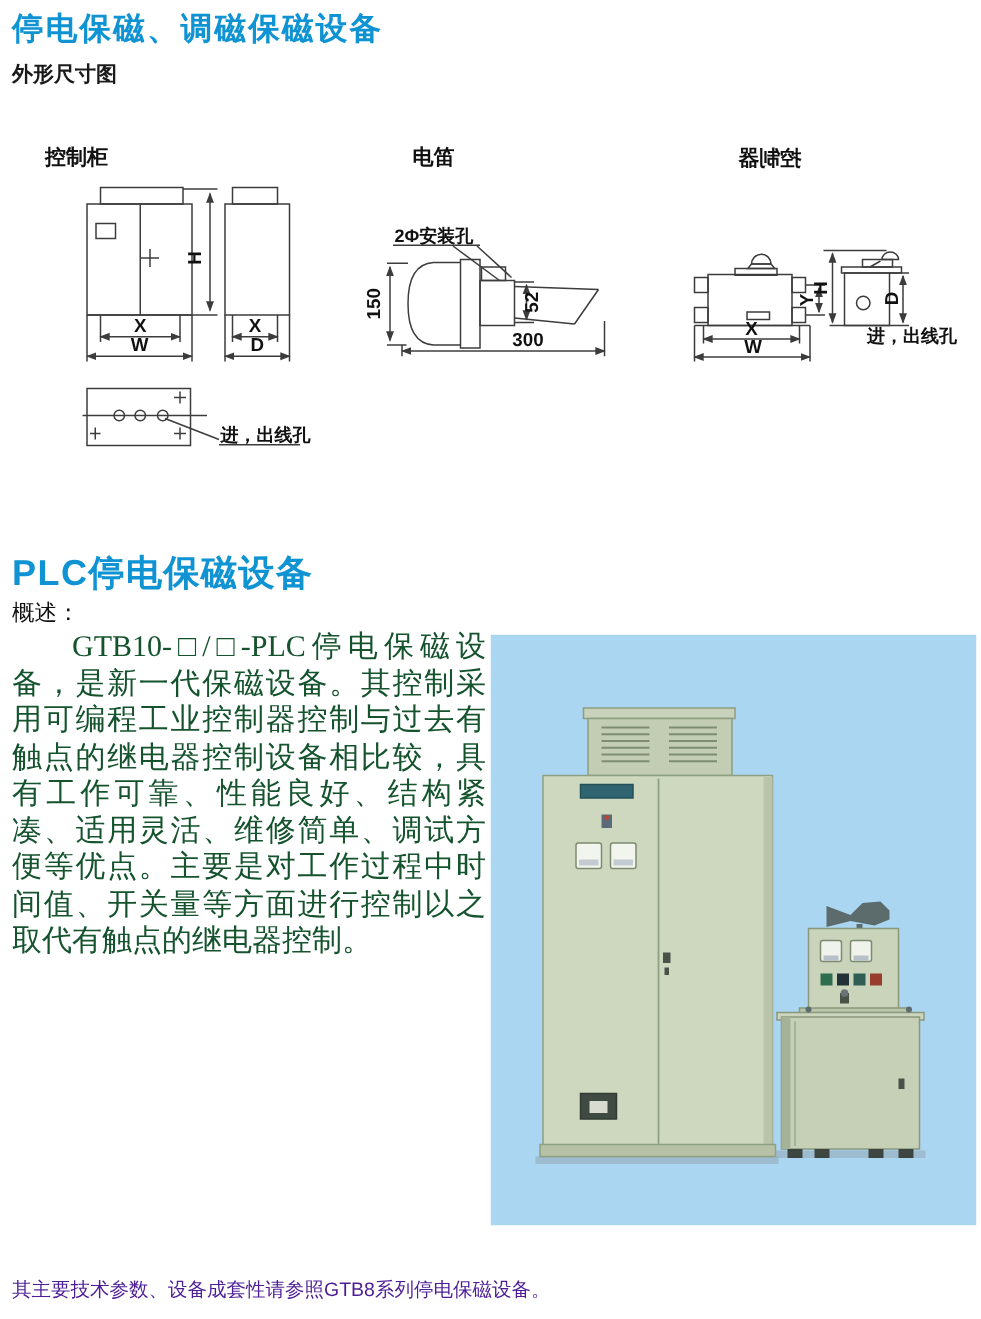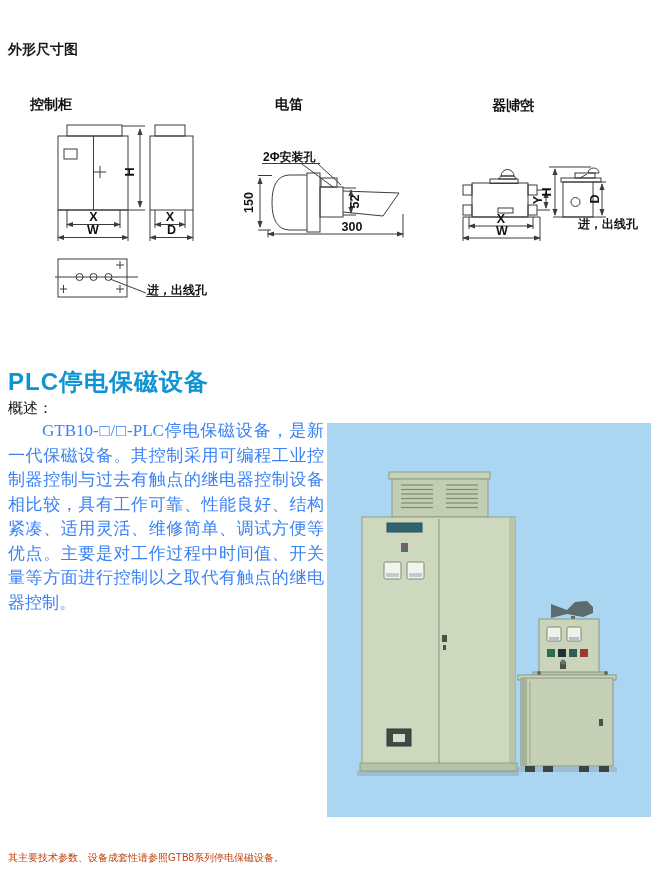--- a/index.html
+++ b/index.html
@@ -9,39 +9,40 @@
   .doc-title { position:absolute; left:8px; top:5px; margin:0; font-size:21px; font-weight:bold;
                color:#0f93d2; letter-spacing:1.5px; }
   .doc-subtitle { position:absolute; left:8px; top:41px; font-size:14px; color:#1a1a1a;font-weight:bold; }
 
   svg.drawings { position:absolute; left:0; top:88px; }
 
   .plc-title { position:absolute; left:8px; top:366px; margin:0; font-size:24px; font-weight:bold;
                color:#0f93d2; letter-spacing:1px; }
   .overview-label { position:absolute; left:8px; top:399px; font-size:15px; color:#111;font-family:Liberation Serif, serif; }
 
-  .col-text { position:absolute; left:8px; top:419px; width:316px; font-size:17px; line-height:24.5px;
-              text-align:justify; color:#3b82f6; font-family:"Liberation Serif", serif; }
+  .col-text { position:absolute; left:8px; top:419px; width:316px; font-size:20px; line-height:24.5px;
+              text-align:justify; color:#14532d; font-family:"Liberation Serif", serif; }
   .col-text p { margin:0; text-indent:2em; }
 
   .photo-wrap { position:absolute; left:327px; top:423px; width:324px; height:394px; }
 
-  .footer-note { position:absolute; left:8px; top:851px; font-size:10px; color:#c2410c; }
+  .footer-note { position:absolute; left:8px; top:851px; font-size:13px; color:#4c1d95; }
 
   
   .ln { stroke:#3c3c3c; stroke-width:1; fill:none; }
   .dlabel { font-family:"Liberation Sans", sans-serif; font-size:14px; font-weight:bold; fill:#111; }
   .dnote  { font-family:"Liberation Sans", sans-serif; font-size:12px; font-weight:bold; fill:#111; }
   .dim-t  { font-family:"Liberation Sans", sans-serif; font-size:12.5px; font-weight:bold; fill:#111; }
 </style>
 </head>
 <body>
 
 <div class="page">
 
+  <h1 class="doc-title">停电保磁、调磁保磁设备</h1>
   <div class="doc-subtitle">外形尺寸图</div>
 
   <svg class="drawings" width="654" height="235" viewBox="0 0 654 235">
     <defs>
       <marker id="ae" viewBox="0 0 8 8" refX="7" refY="4" markerWidth="7" markerHeight="7" orient="auto">
         <path d="M0,1 L8,4 L0,7 Z" fill="#3c3c3c"></path>
       </marker>
       <marker id="as" viewBox="0 0 8 8" refX="1" refY="4" markerWidth="7" markerHeight="7" orient="auto">
         <path d="M8,1 L0,4 L8,7 Z" fill="#3c3c3c"></path>
       </marker>

